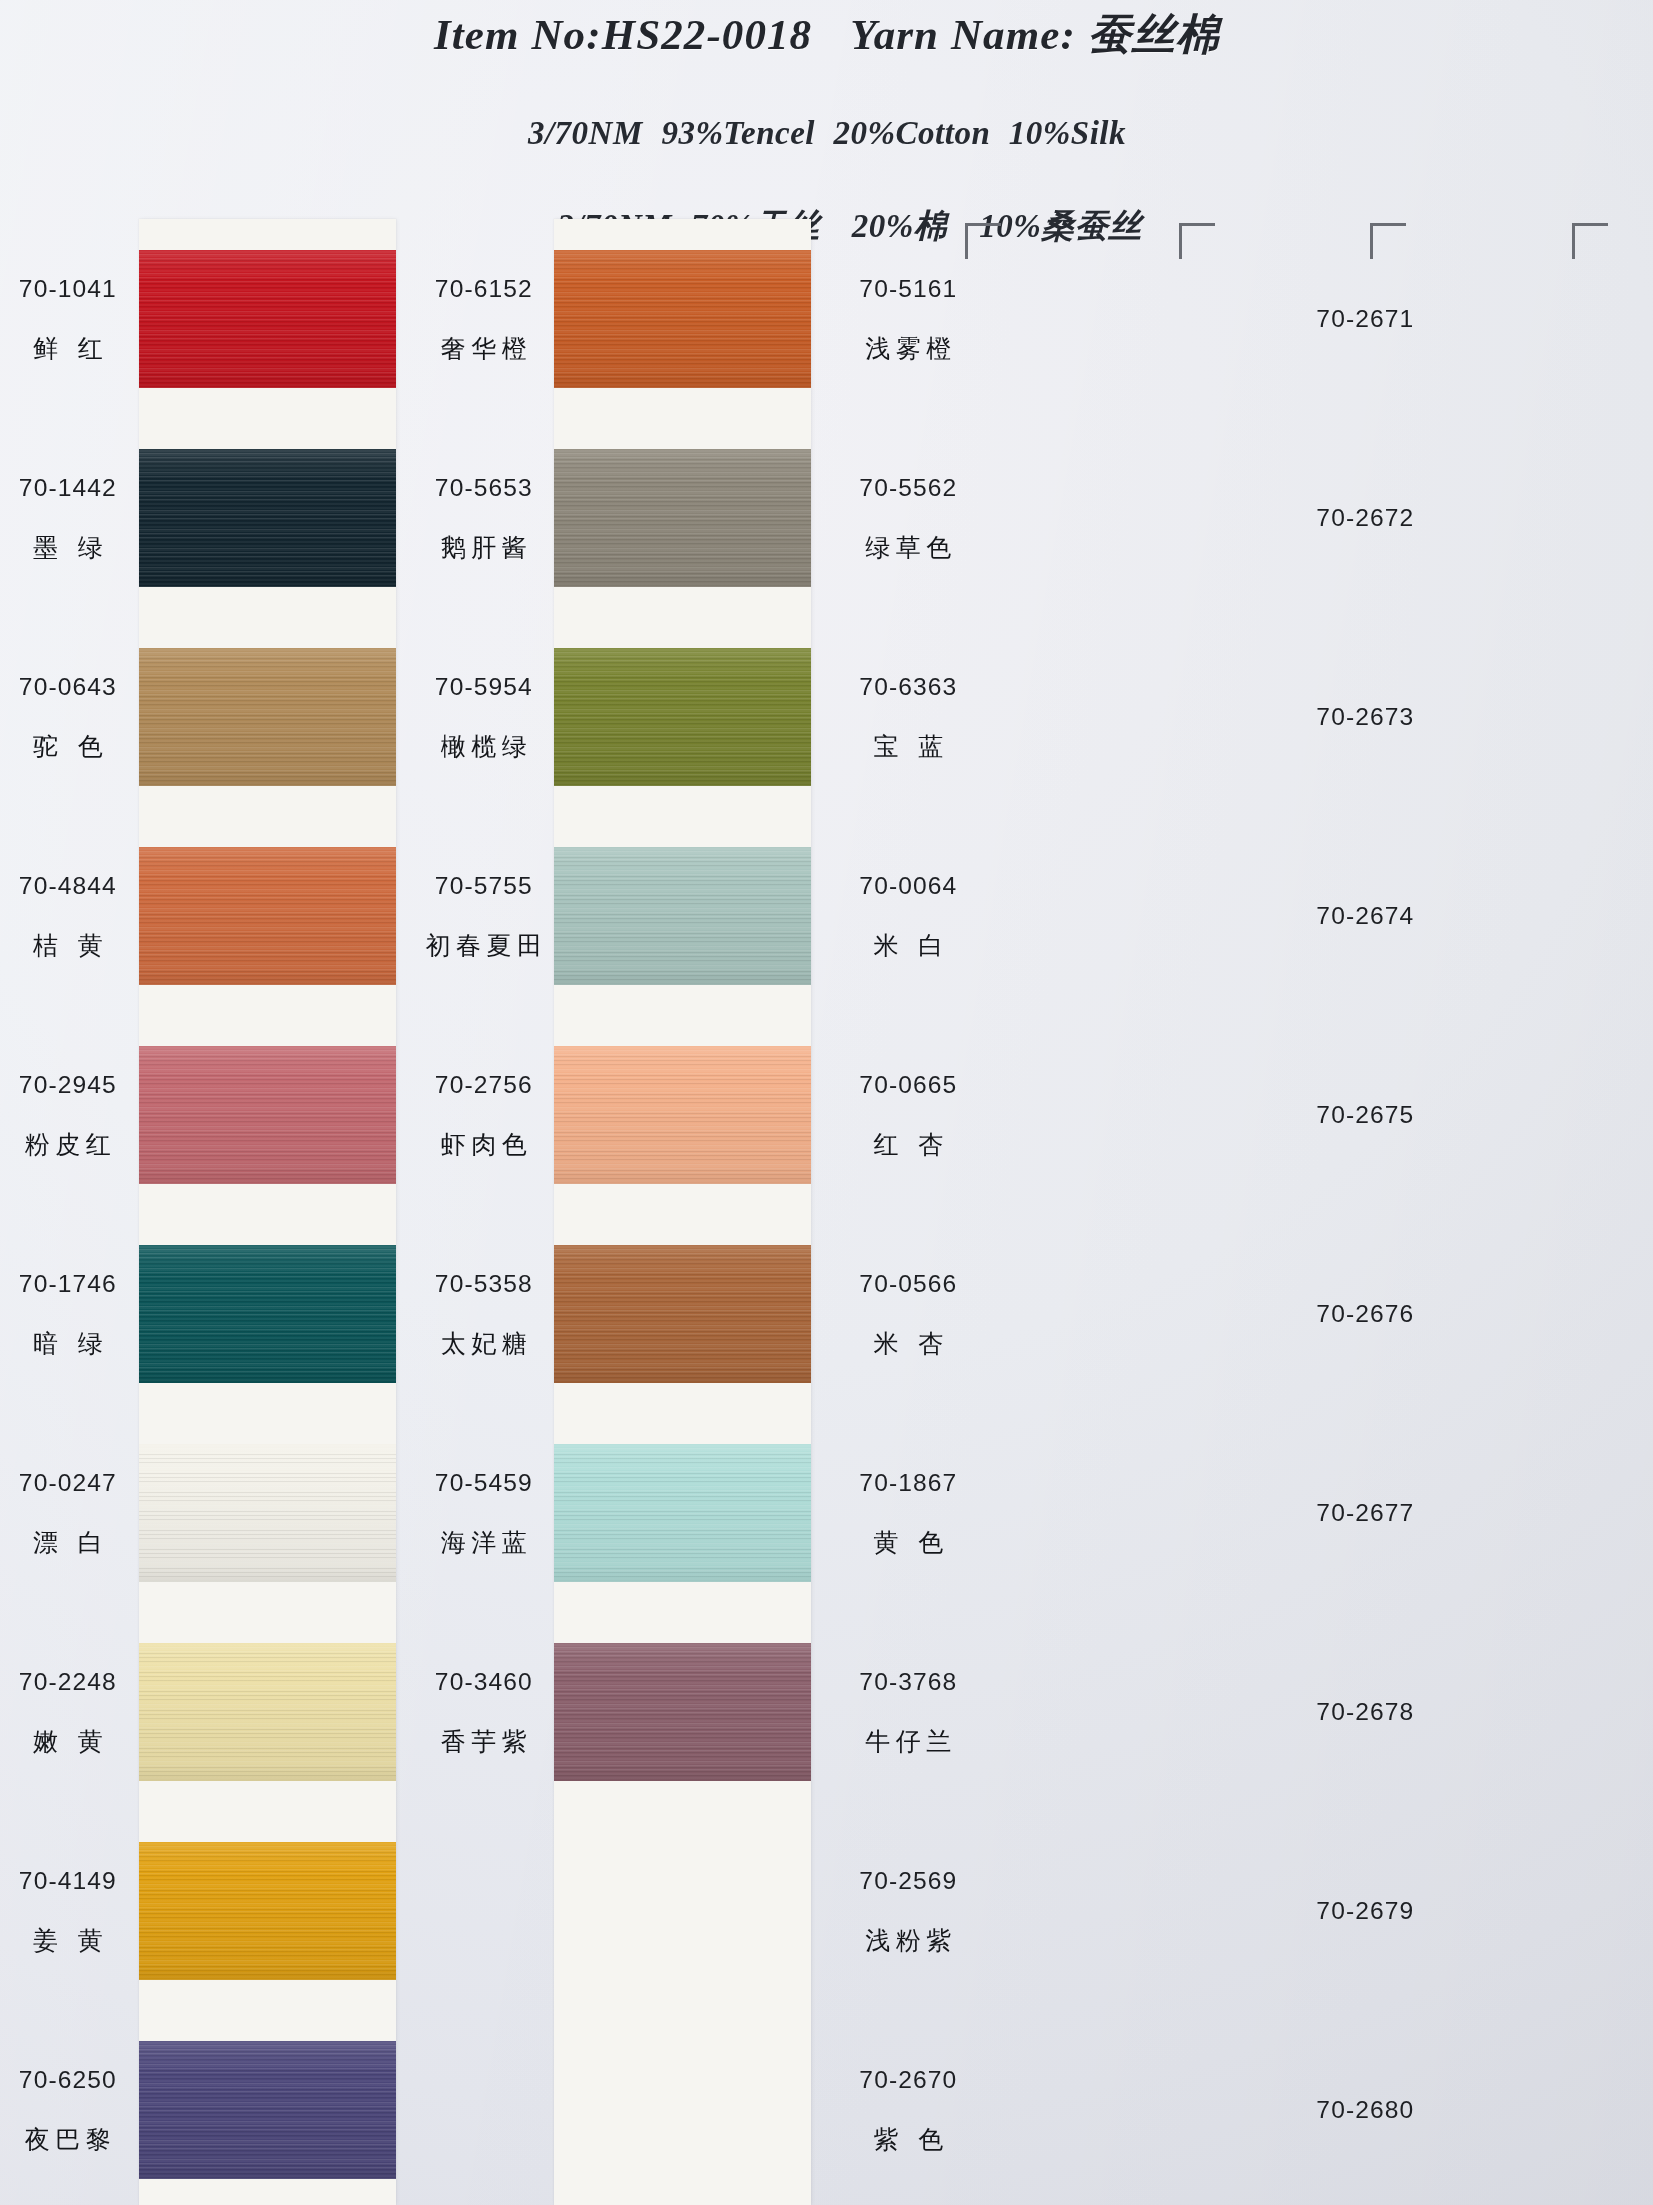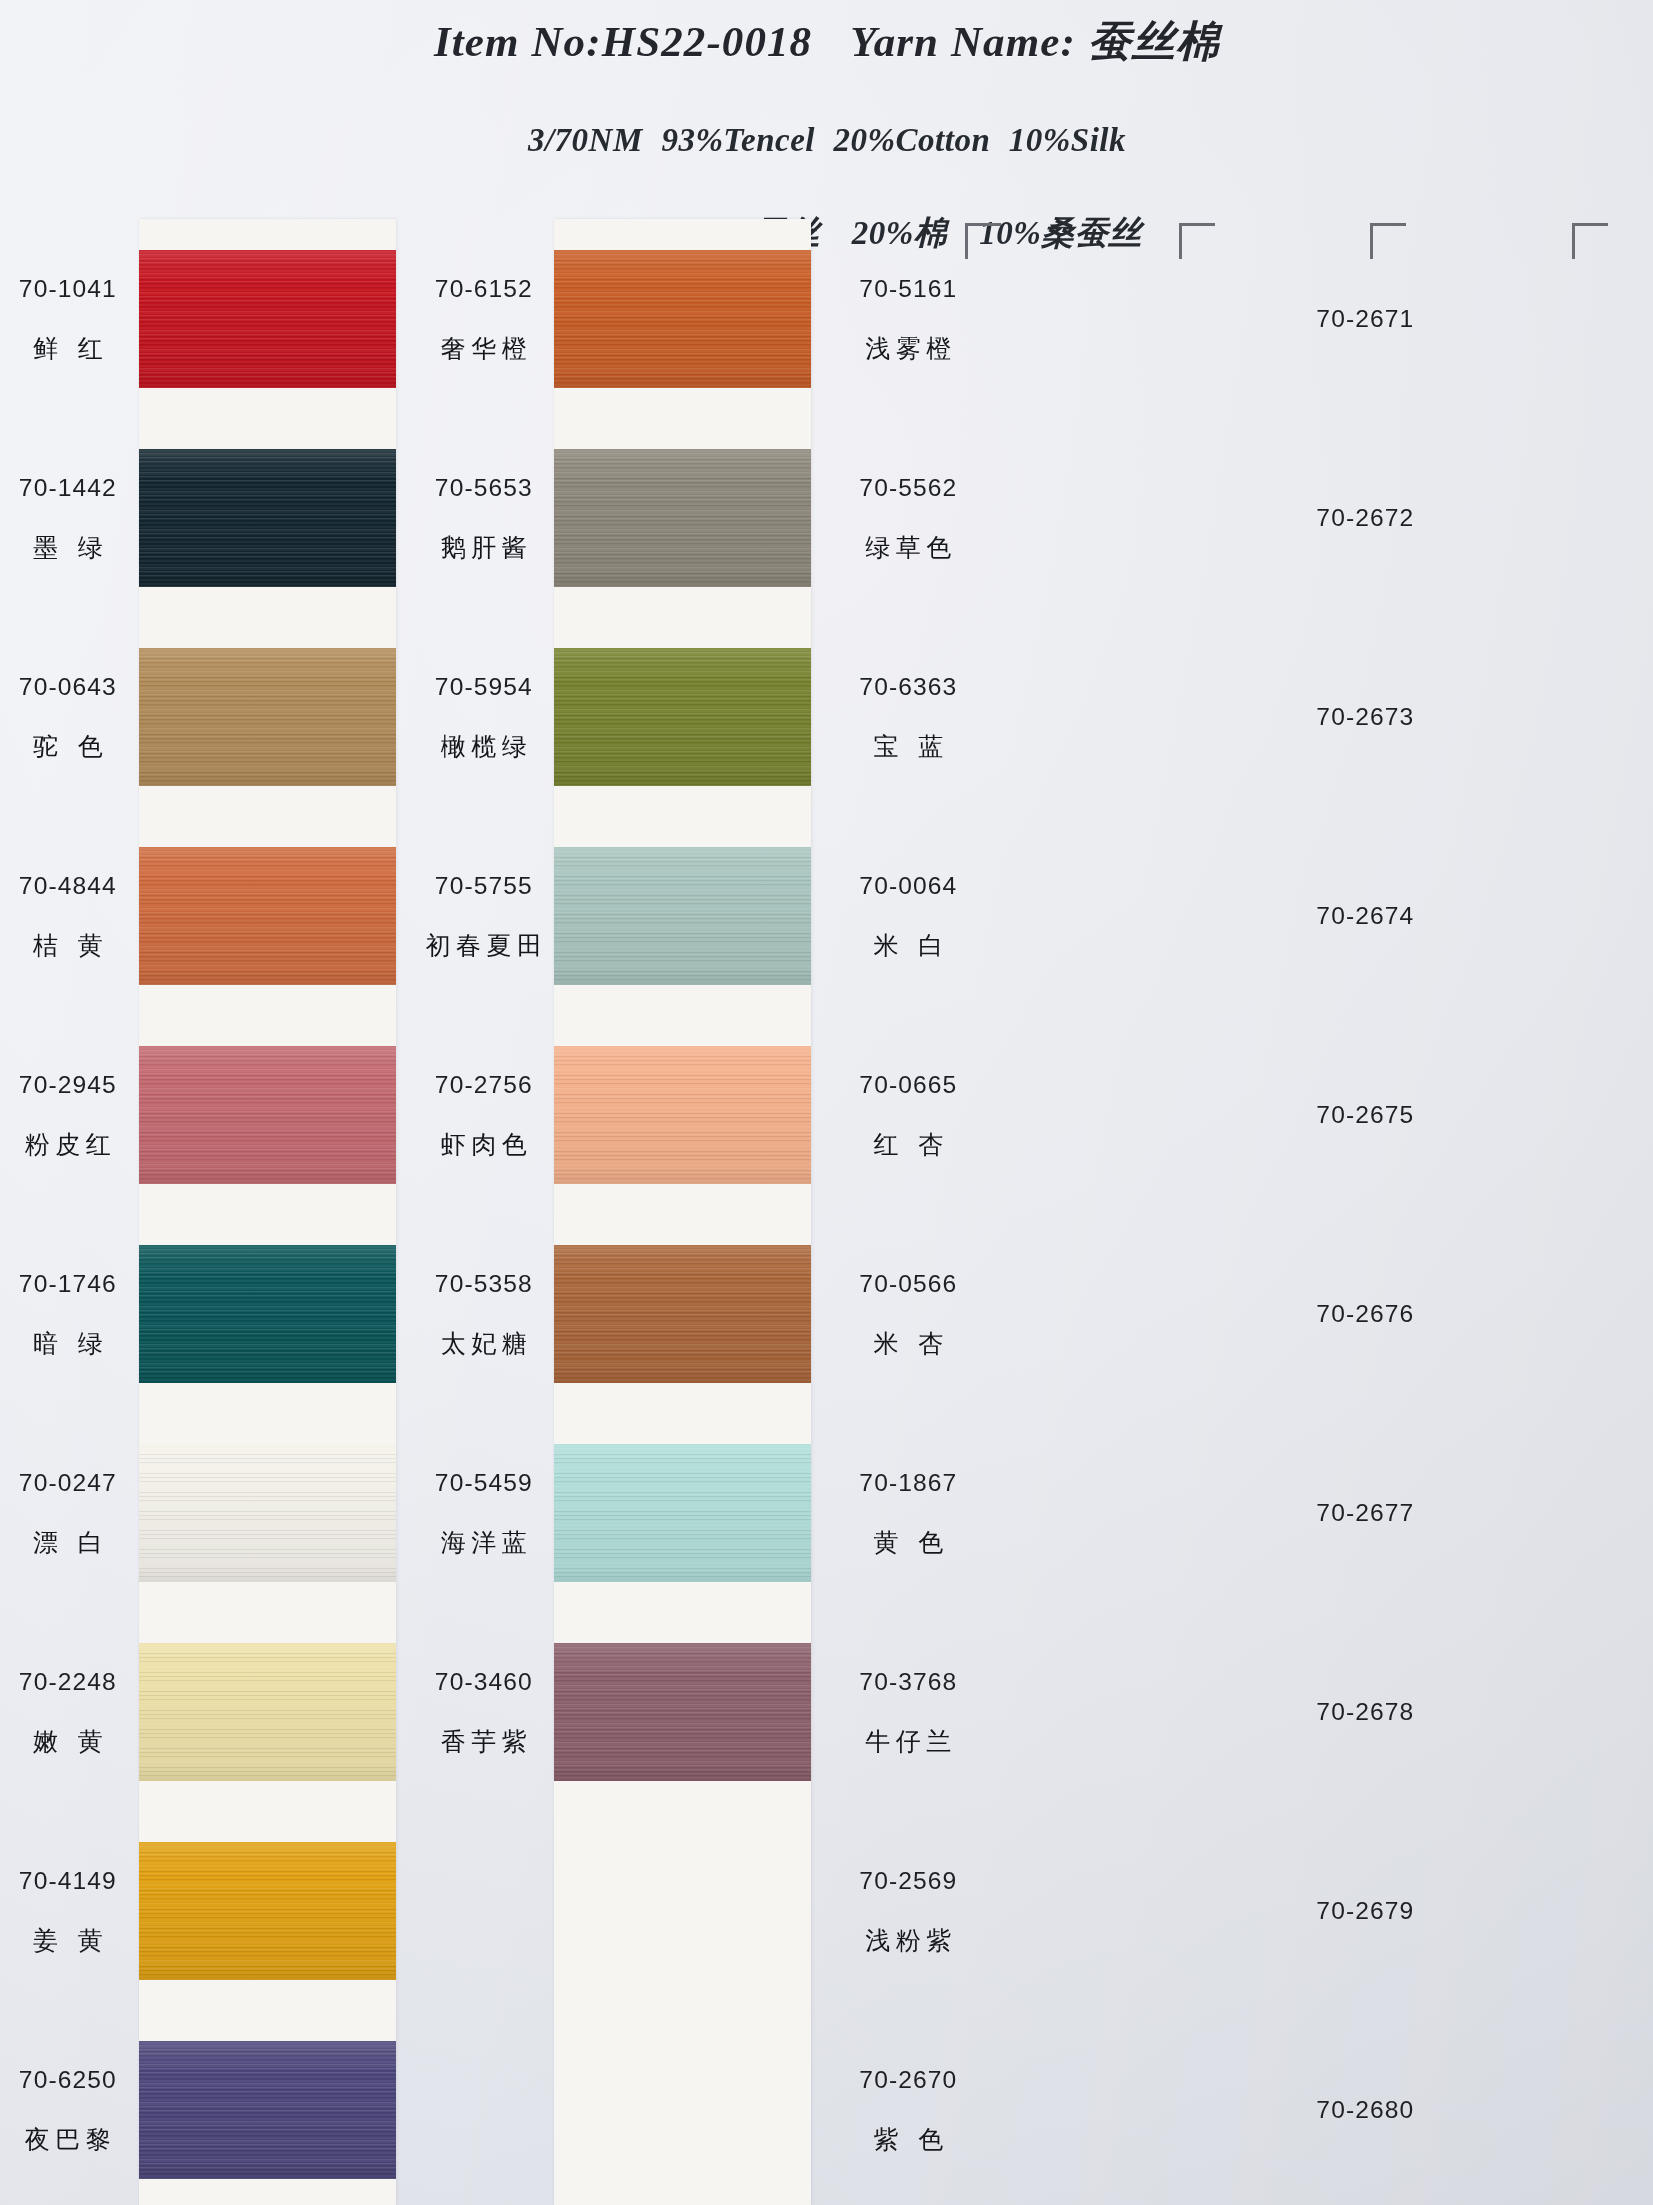--- a/index.html
+++ b/index.html
@@ -23,21 +23,21 @@
     background:linear-gradient(100deg, rgba(255,255,255,0.30) 0%, rgba(255,255,255,0.0) 38%, rgba(0,0,0,0.035) 100%);
     pointer-events:none;
   }
 
   
   .header { position:absolute; top:0; left:0; width:1654px; text-align:center; }
   .hdr-line1 {
     font-family:"Liberation Serif", serif;
     font-style:italic; font-weight:700;
     font-size:43px; letter-spacing:1.1px;
-    color:#23262c; margin-top:13px;
+    color:#23262c; margin-top:6px;
     text-shadow:0 0.5px 0.5px rgba(255,255,255,.6);
   }
   .hdr-line1 .gap { display:inline-block; width:38px; }
   .hdr-line2, .hdr-line3 {
     font-family:"Liberation Serif", serif;
     font-style:italic; font-weight:700;
     font-size:33px; color:#262a31;
     margin-top:5.5px; letter-spacing:0.5px;
   }
   .hdr-line3 { margin-top:7.7px;padding-left:45px; }

